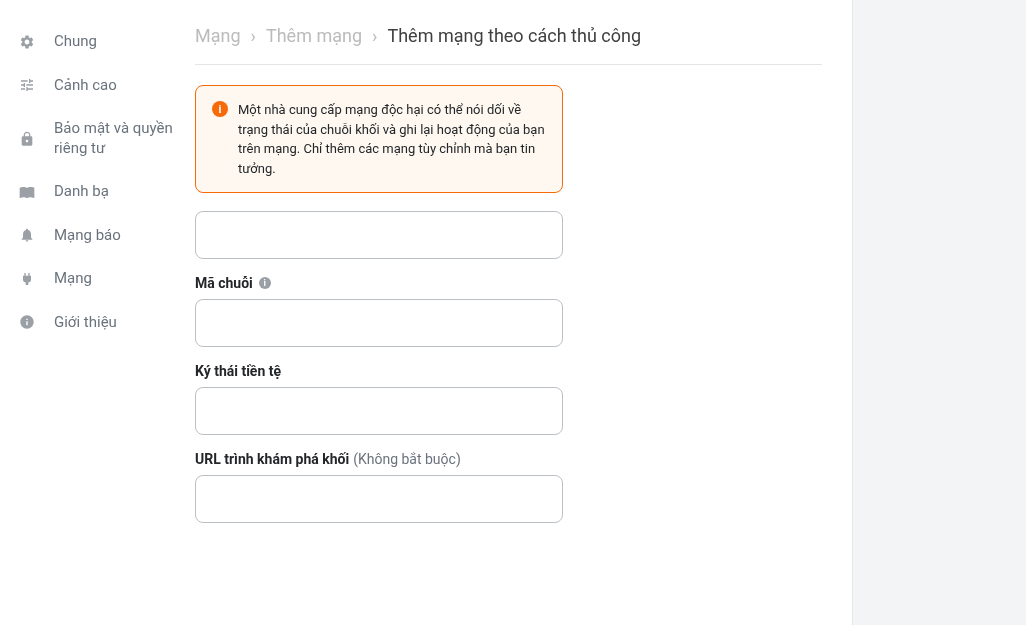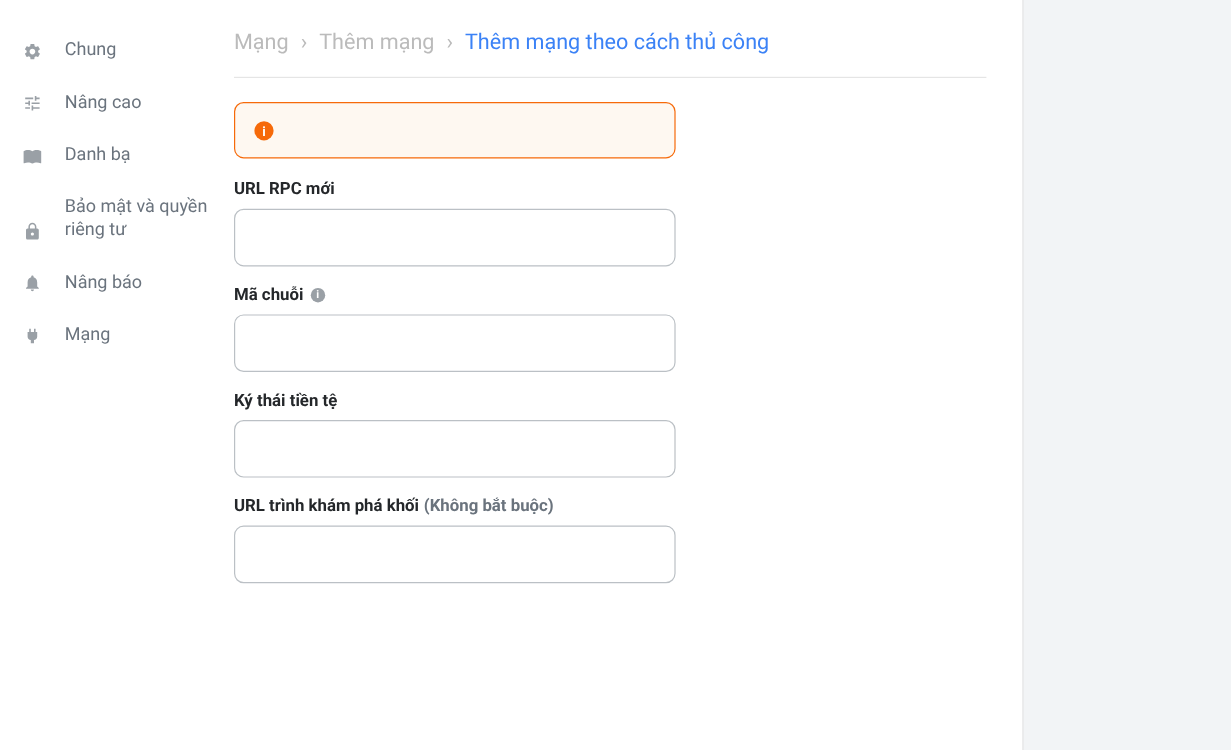--- a/index.html
+++ b/index.html
@@ -19,21 +19,21 @@
       width: 852px;
       background: #fff;
     }
     .sidebar {
       width: 195px;
       padding-top: 20px;
       padding-left: 18px;
     }
     .sidebar-item {
       display: flex;
-      align-items: flex-end;
+      align-items: center;
       padding: 12px 0;
       cursor: pointer;
       color: #9aa0a6;
     }
     .sidebar-item .icon {
       width: 18px;
       height: 18px;
       margin-right: 18px;
       display: flex;
       align-items: center;
@@ -60,21 +60,21 @@
       margin-bottom: 20px;
     }
     .breadcrumb .crumb-link {
       color: #bbb;
       cursor: pointer;
     }
     .breadcrumb .sep {
       color: #bbb;
     }
     .breadcrumb .current {
-      color: #3b82f6;
+      color: #404040;
     }
     .warning-box {
       background: #fef8f1;
       border: 1px solid #f66a0a;
       border-radius: 8px;
       padding: 14px 16px;
       display: flex;
       align-items: flex-start;
       gap: 10px;
       margin-bottom: 18px;
@@ -105,21 +105,21 @@
     .form-label {
       font-size: 14px;
       font-weight: 700;
       color: #24272a;
       margin-bottom: 8px;
       display: flex;
       align-items: center;
       gap: 4px;
     }
     .form-label .optional {
-      font-weight: 700;
+      font-weight: 400;
       color: #6a737d;
     }
     .info-icon {
       width: 12px;
       height: 12px;
       background: #9aa0a6;
       border-radius: 50%;
       display: inline-flex;
       align-items: center;
       justify-content: center;
@@ -160,77 +160,85 @@
       </span>
       <span class="label">Chung</span>
     </div>
 
     <div class="sidebar-item">
       <span class="icon">
         <svg viewBox="0 0 24 24" width="16" height="16">
             <path d="M3 17v2h6v-2H3zM3 5v2h10V5H3zm10 16v-2h8v-2h-8v-2h-2v6h2zM7 9v2H3v2h4v2h2V9H7zm14 4v-2H11v2h10zm-6-4h2V7h4V5h-4V3h-2v6z"></path>
           </svg>
       </span>
-      <span class="label">Nâng cao</span>
+      <span class="label">Cảnh cao</span>
+    </div>
+
+    <div class="sidebar-item">
+      <span class="icon">
+        <svg viewBox="0 0 24 24" width="16" height="16">
+            <path d="M18 8h-1V6c0-2.76-2.24-5-5-5S7 3.24 7 6v2H6c-1.1 0-2 .9-2 2v10c0 1.1.9 2 2 2h12c1.1 0 2-.9 2-2V10c0-1.1-.9-2-2-2zm-6 9c-1.1 0-2-.9-2-2s.9-2 2-2 2 .9 2 2-.9 2-2 2zm3.1-9H8.9V6c0-1.71 1.39-3.1 3.1-3.1 1.71 0 3.1 1.39 3.1 3.1v2z"></path>
+          </svg>
+      </span>
+      <span class="label">Bảo mật và quyền riêng tư</span>
     </div>
 
     <div class="sidebar-item">
       <span class="icon">
         <svg viewBox="0 0 24 24" width="16" height="16">
             <path d="M21 5c-1.11-.35-2.33-.5-3.5-.5-1.95 0-4.05.4-5.5 1.5-1.45-1.1-3.55-1.5-5.5-1.5S2.45 4.9 1 6v14.65c0 .25.25.5.5.5.1 0 .15-.05.25-.05C3.1 20.45 5.05 20 6.5 20c1.95 0 4.05.4 5.5 1.5 1.35-.85 3.8-1.5 5.5-1.5 1.65 0 3.35.3 4.75 1.05.1.05.15.05.25.05.25 0 .5-.25.5-.5V6c-.6-.45-1.25-.75-2-1z"></path>
           </svg>
       </span>
       <span class="label">Danh bạ</span>
     </div>
 
     <div class="sidebar-item">
       <span class="icon">
         <svg viewBox="0 0 24 24" width="16" height="16">
-            <path d="M18 8h-1V6c0-2.76-2.24-5-5-5S7 3.24 7 6v2H6c-1.1 0-2 .9-2 2v10c0 1.1.9 2 2 2h12c1.1 0 2-.9 2-2V10c0-1.1-.9-2-2-2zm-6 9c-1.1 0-2-.9-2-2s.9-2 2-2 2 .9 2 2-.9 2-2 2zm3.1-9H8.9V6c0-1.71 1.39-3.1 3.1-3.1 1.71 0 3.1 1.39 3.1 3.1v2z"></path>
-          </svg>
-      </span>
-      <span class="label">Bảo mật và quyền riêng tư</span>
-    </div>
-
-    <div class="sidebar-item">
-      <span class="icon">
-        <svg viewBox="0 0 24 24" width="16" height="16">
             <path d="M12 22c1.1 0 2-.9 2-2h-4c0 1.1.89 2 2 2zm6-6v-5c0-3.07-1.64-5.64-4.5-6.32V4c0-.83-.67-1.5-1.5-1.5s-1.5.67-1.5 1.5v.68C7.63 5.36 6 7.92 6 11v5l-2 2v1h16v-1l-2-2z"></path>
           </svg>
       </span>
-      <span class="label">Nâng báo</span>
+      <span class="label">Mạng báo</span>
     </div>
 
     <div class="sidebar-item">
       <span class="icon">
         <svg viewBox="0 0 24 24" width="16" height="16">
             <path d="M16 7V3h-2v4h-4V3H8v4H6v6c0 2.21 1.79 4 4 4v4h4v-4c2.21 0 4-1.79 4-4V7h-2z"></path>
           </svg>
       </span>
       <span class="label">Mạng</span>
     </div>
 
+    <div class="sidebar-item">
+      <span class="icon">
+        <svg viewBox="0 0 24 24" width="16" height="16">
+            <path d="M12 2C6.48 2 2 6.48 2 12s4.48 10 10 10 10-4.48 10-10S17.52 2 12 2zm1 15h-2v-6h2v6zm0-8h-2V7h2v2z"></path>
+          </svg>
+      </span>
+      <span class="label">Giới thiệu</span>
+    </div>
   </div>
 
   <div class="content">
     <div class="breadcrumb">
       <span class="crumb-link">Mạng</span>
       <span class="sep">›</span>
       <span class="crumb-link">Thêm mạng</span>
       <span class="sep">›</span>
       <span class="current">Thêm mạng theo cách thủ công</span>
     </div>
 
     <div class="warning-box">
       <div class="warning-icon">i</div>
-    </div>
-
-
-    <div class="form-group">
-      <div class="form-label">URL RPC mới</div>
+      <div class="warning-text">Một nhà cung cấp mạng độc hại có thể nói dối về trạng thái của chuỗi khối và ghi lại hoạt động của bạn trên mạng. Chỉ thêm các mạng tùy chỉnh mà bạn tin tưởng.</div>
+    </div>
+
+
+    <div class="form-group">
       <input class="form-input" value="" style="">
     </div>
 
     <div class="form-group">
       <div class="form-label">
         <span>Mã chuỗi</span>
         <span class="info-icon">i</span>
       </div>
       <input class="form-input" value="" style="">
     </div>

